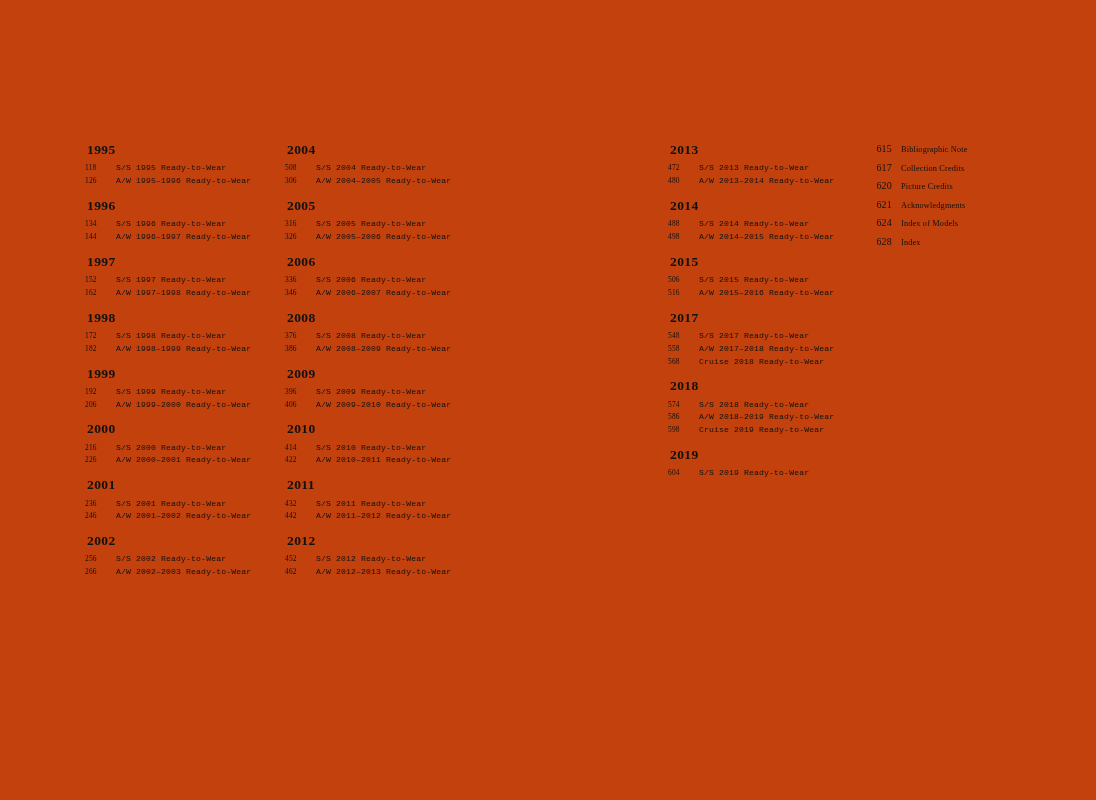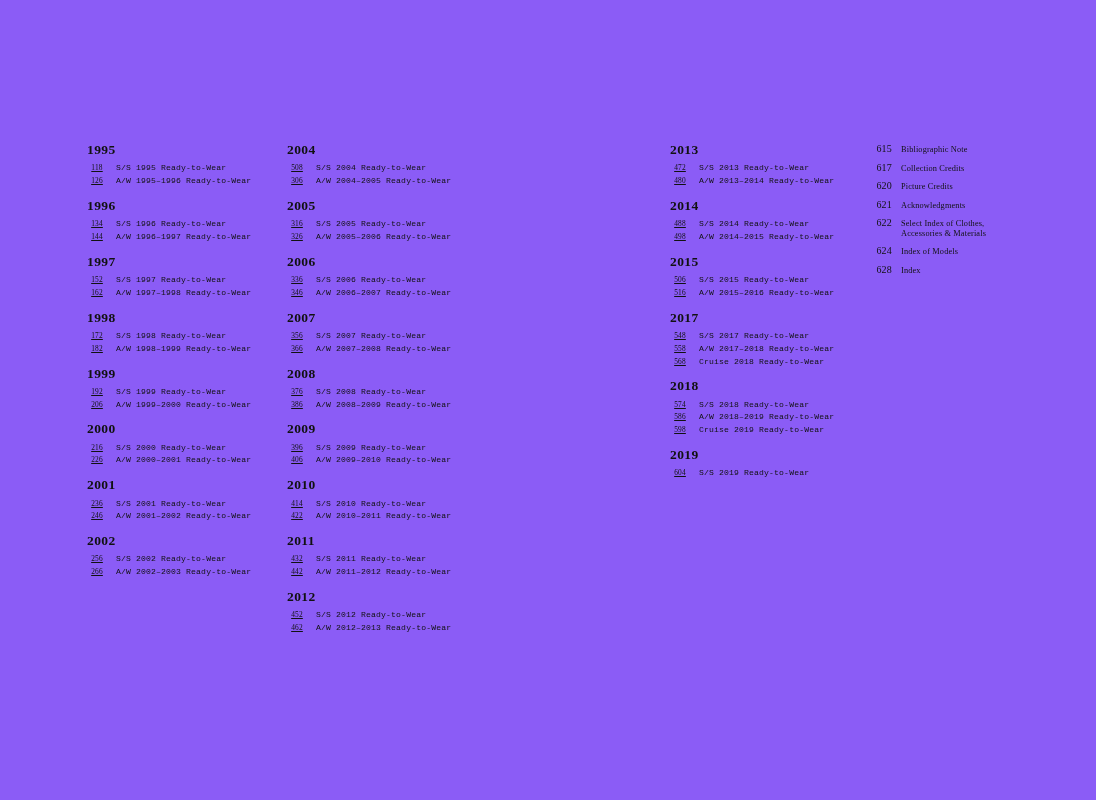--- a/index.html
+++ b/index.html
@@ -4,21 +4,21 @@
 <style>
   html, body {
     margin: 0;
     padding: 0;
     background: #ffffff;
   }
   .page {
     position: relative;
     width: 1096px;
     height: 800px;
-    background: #8b5cf6;
+    background: #c2410c;
     overflow: hidden;
     font-family: "Liberation Serif", serif;
     color: #111111;
   }
   .spread {
     position: absolute;
     left: 0;
     top: 0;
     width: 1096px;
     height: 800px;
@@ -47,26 +47,25 @@
   }
   .entry {
     display: flex;
     align-items: baseline;
     margin-bottom: 3px;
     line-height: 1.22;
   }
   .entry .pg {
     width: 24px;
     flex: 0 0 24px;
-    text-align: center;
+    text-align: left;
     font-size: 7.4px;
     letter-spacing: 0.2px;
     color: #111111;
     font-family: "Liberation Serif", serif;
-    text-decoration: underline;
   }
   .entry .txt {
     margin-left: 7px;
     font-size: 8.1px;
     letter-spacing: 0.15px;
     color: #111111;
     font-family: Liberation Mono, monospace;
     white-space: nowrap;
   }
   
@@ -225,31 +224,20 @@
         <div class="entry">
           <span class="pg">336</span>
           <span class="txt">S/S 2006 Ready-to-Wear</span>
         </div>
         <div class="entry">
           <span class="pg">346</span>
           <span class="txt">A/W 2006–2007 Ready-to-Wear</span>
         </div>
       </div>
       <div class="year-block">
-        <div class="year">2007</div>
-        <div class="entry">
-          <span class="pg">356</span>
-          <span class="txt">S/S 2007 Ready-to-Wear</span>
-        </div>
-        <div class="entry">
-          <span class="pg">366</span>
-          <span class="txt">A/W 2007–2008 Ready-to-Wear</span>
-        </div>
-      </div>
-      <div class="year-block">
         <div class="year">2008</div>
         <div class="entry">
           <span class="pg">376</span>
           <span class="txt">S/S 2008 Ready-to-Wear</span>
         </div>
         <div class="entry">
           <span class="pg">386</span>
           <span class="txt">A/W 2008–2009 Ready-to-Wear</span>
         </div>
       </div>
@@ -383,25 +371,20 @@
       </div>
       <div class="back-entry">
         <span class="pg">620</span>
         <span class="txt">Picture Credits</span>
       </div>
       <div class="back-entry">
         <span class="pg">621</span>
         <span class="txt">Acknowledgments</span>
       </div>
       <div class="back-entry">
-        <span class="pg">622</span>
-        <span class="txt">Select Index of Clothes,
-Accessories &amp; Materials</span>
-      </div>
-      <div class="back-entry">
         <span class="pg">624</span>
         <span class="txt">Index of Models</span>
       </div>
       <div class="back-entry">
         <span class="pg">628</span>
         <span class="txt">Index</span>
       </div>
     </div>
 
   </div>

